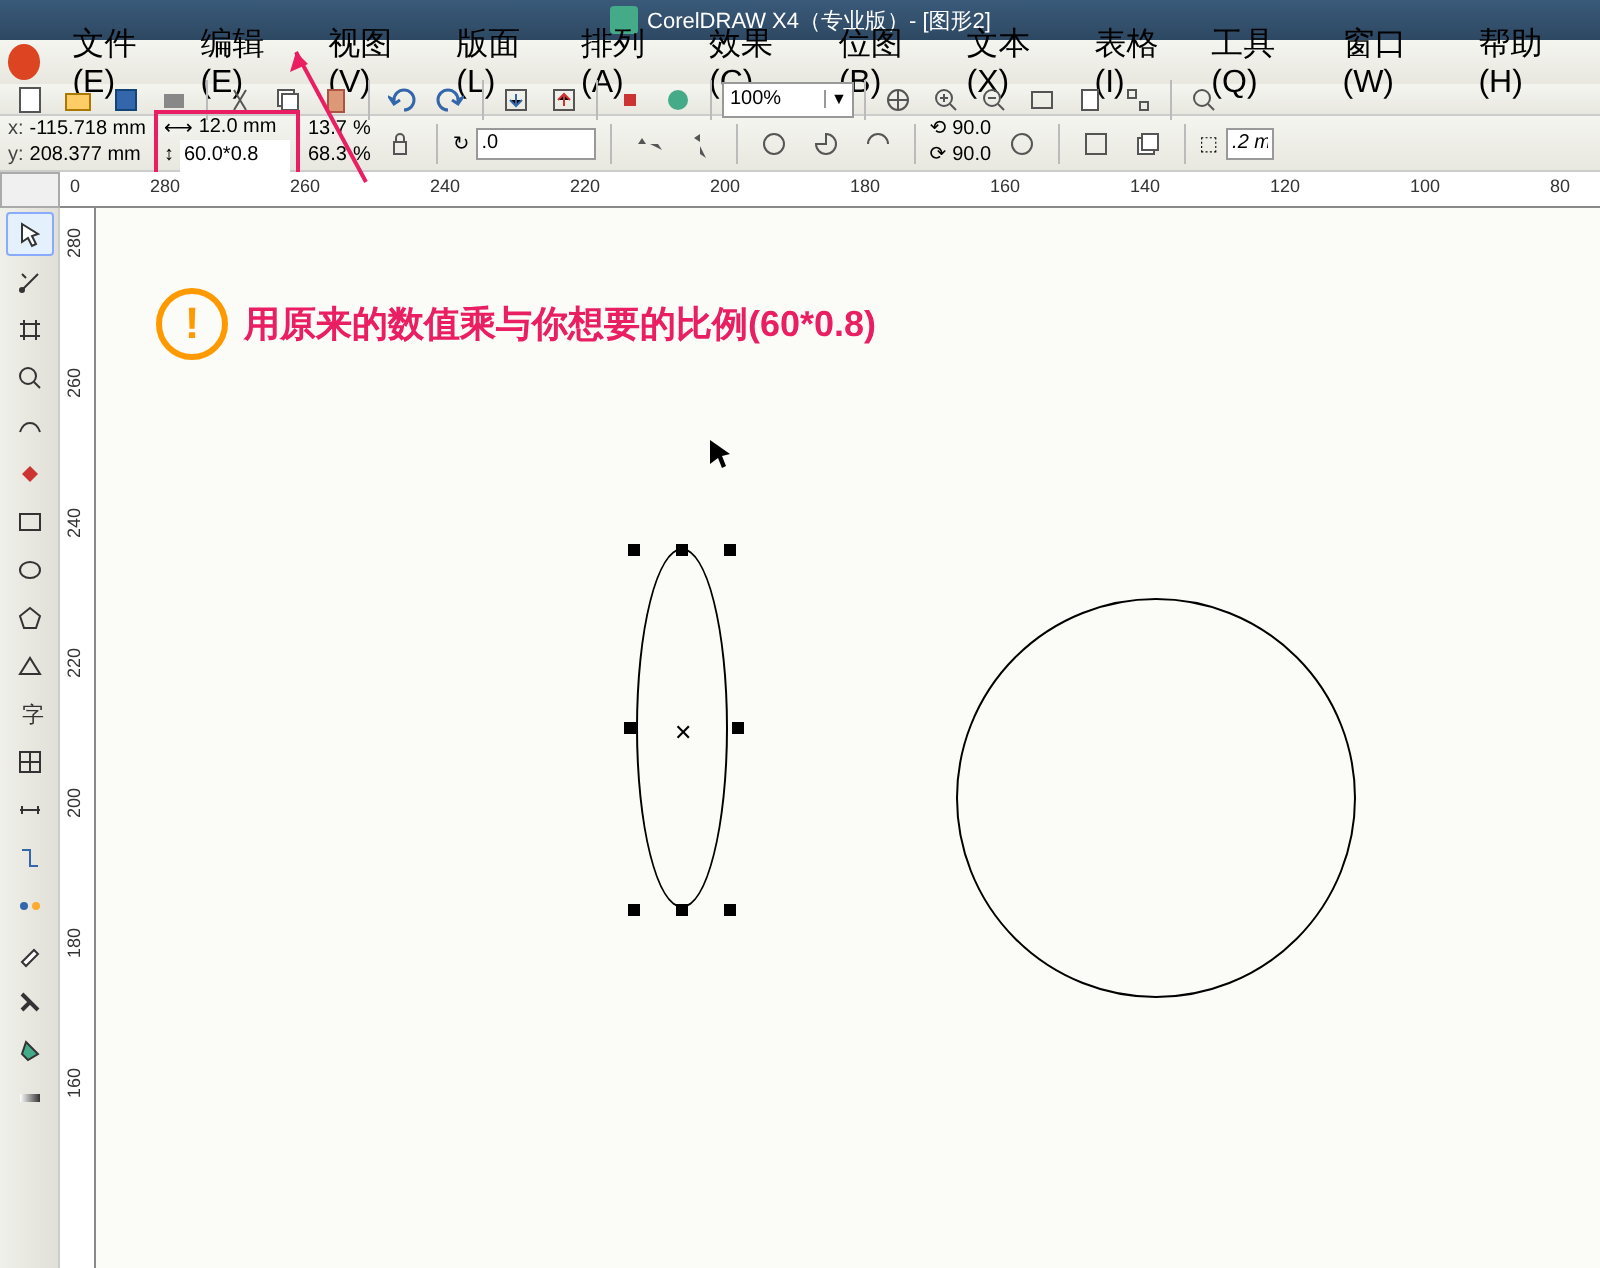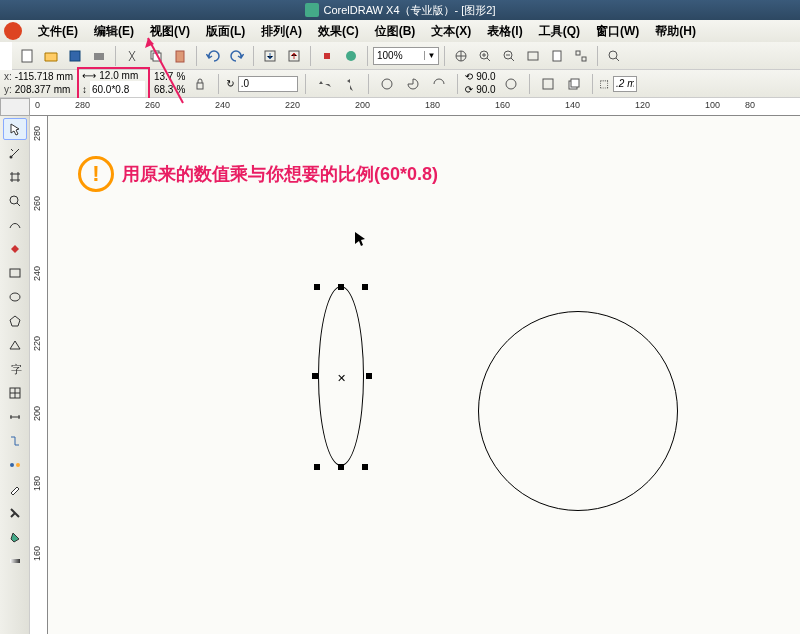--- a/index.html
+++ b/index.html
@@ -6,24 +6,24 @@
 body { background: #fff; font-size: 11px; overflow: hidden; }
 
 
 .title-bar { background: linear-gradient(#3a5a7a, #2d4862); height: 20px; display: flex; align-items: center; padding: 0 5px; justify-content: center; }
 .title-icon { width: 14px; height: 14px; background: #4a8; border-radius: 2px; margin-right: 5px; }
 .title-text { color: #fff; font-size: 11px; }
 
 
 .menu-bar { background: linear-gradient(#f5f5f0, #e8e8e0); height: 22px; display: flex; align-items: center; padding: 0 4px; }
 .menu-logo { width: 18px; height: 18px; background: #d42; border-radius: 50%; margin-right: 8px; }
-.menu-item { padding: 8px 8px; cursor: pointer; font-size: 12px; font-weight: bold; }
-
-
-.toolbar { background: linear-gradient(#f5f5f0, #e8e8e0); height: 28px; display: flex; align-items: center; padding: 0 4px; border-bottom: 1px solid #ccc; gap: 2px; margin-left: 12px; }
+.menu-item { padding: 8px 8px; cursor: pointer; font-size: 16px; }
+
+
+.toolbar { background: linear-gradient(#f5f5f0, #e8e8e0); height: 16px; display: flex; align-items: center; padding: 0 4px; border-bottom: 1px solid #ccc; gap: 2px; }
 .tool-btn { width: 22px; height: 22px; display: inline-flex; align-items: center; justify-content: center; cursor: pointer; border-radius: 2px; }
 .tool-sep { width: 1px; height: 20px; background: #bbb; margin: 0 3px; }
 
 
 .prop-bar { background: linear-gradient(#f5f5f0, #e8e8e0); height: 28px; display: flex; align-items: center; padding: 0 4px; border-bottom: 1px solid #ccc; gap: 4px; font-size: 10px; }
 .prop-label { color: #444; }
 .prop-input { width: 60px; height: 16px; border: 1px solid #999; background: #fff; font-size: 10px; padding: 0 2px; }
 .prop-group { display: flex; flex-direction: column; gap: 1px; line-height: 12px; }
 .prop-row { display: flex; align-items: center; gap: 3px; }
 
@@ -321,21 +321,21 @@
     <span style="left:45px">280</span>
     <span style="left:115px">260</span>
     <span style="left:185px">240</span>
     <span style="left:255px">220</span>
     <span style="left:325px">200</span>
     <span style="left:395px">180</span>
     <span style="left:465px">160</span>
     <span style="left:535px">140</span>
     <span style="left:605px">120</span>
     <span style="left:675px">100</span>
-    <span style="left:715px">80</span>
+    <span style="left:745px">80</span>
   </div>
 </div>
 
 <div class="main-area">
 
   <div class="toolbox">
     <div class="tbox-btn active">
         <svg width="14" height="14">
           <path d="M3 2l8 5-3 1 2 4-2 1-2-4-3 2z" fill="#fff" stroke="#333"></path>
         </svg>

